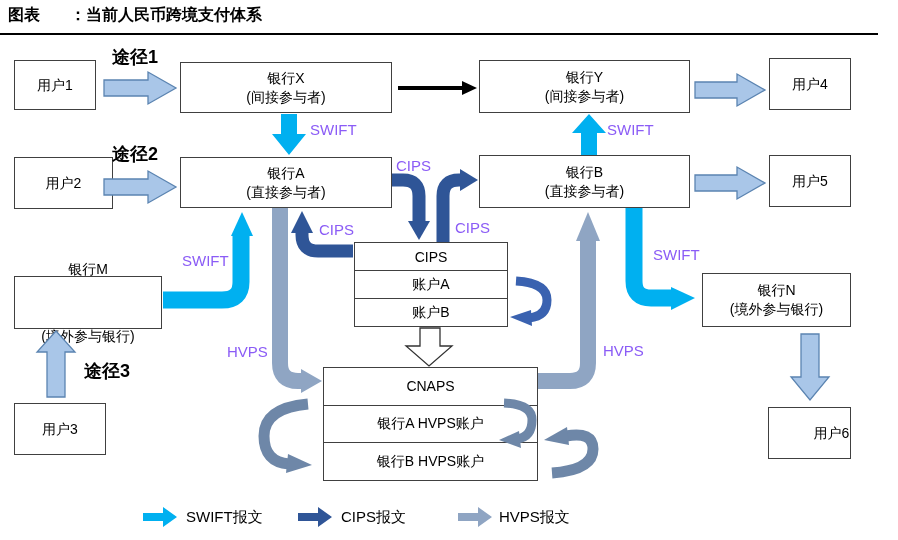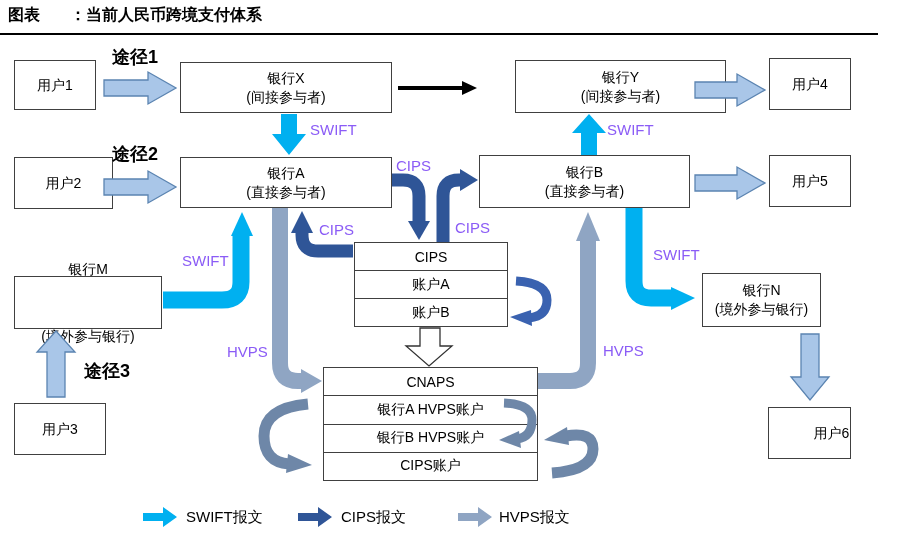--- a/index.html
+++ b/index.html
@@ -96,52 +96,51 @@
     <span>用户5</span>
     </div>
   <div class="box" style="left:768px;top:407px;width:83px;height:52px;padding-left:44px;">
     <span>用户6</span>
     </div>
 
   <div class="box" style="left:180px;top:62px;width:212px;height:51px;">
     <div>银行X</div>
     <div>(间接参与者)</div>
     </div>
-  <div class="box" style="left:479px;top:60px;width:211px;height:53px;margin-left:36px;">
+  <div class="box" style="left:479px;top:60px;width:211px;height:53px;">
     <div>银行Y</div>
     <div>(间接参与者)</div>
     </div>
   <div class="box" style="left:180px;top:157px;width:212px;height:51px;">
     <div>银行A</div>
     <div>(直接参与者)</div>
     </div>
   <div class="box" style="left:479px;top:155px;width:211px;height:53px;">
     <div>银行B</div>
     <div>(直接参与者)</div>
     </div>
   <div class="box" style="left:14px;top:276px;width:148px;height:53px;gap:48px;">
     <div>银行M</div>
     <div>(境外参与银行)</div>
     </div>
-  <div class="box" style="left:702px;top:273px;width:119px;height:54px;">
+  <div class="box" style="left:702px;top:273px;width:149px;height:54px;">
     <div>银行N</div>
     <div>(境外参与银行)</div>
     </div>
 
   <div class="stack" style="left:354px;top:242px;width:154px;height:85px;">
     <div class="srow">CIPS</div>
     <div class="srow">账户A</div>
     <div class="srow">账户B</div>
   </div>
 
   <div class="stack" style="left:323px;top:367px;width:215px;height:114px;">
     <div class="srow">CNAPS</div>
     <div class="srow">银行A HVPS账户</div>
     <div class="srow">银行B HVPS账户</div>
-    <div class="srow">CIPS账户</div>
   </div>
 
   <div class="plabel" style="left:112px;top:45px;">途径1</div>
   <div class="plabel" style="left:112px;top:142px;">途径2</div>
   <div class="plabel" style="left:84px;top:359px;">途径3</div>
 
   <div class="flabel" style="left:310px;top:121px;">SWIFT</div>
   <div class="flabel" style="left:607px;top:121px;">SWIFT</div>
   <div class="flabel" style="left:182px;top:252px;">SWIFT</div>
   <div class="flabel" style="left:653px;top:246px;">SWIFT</div>

